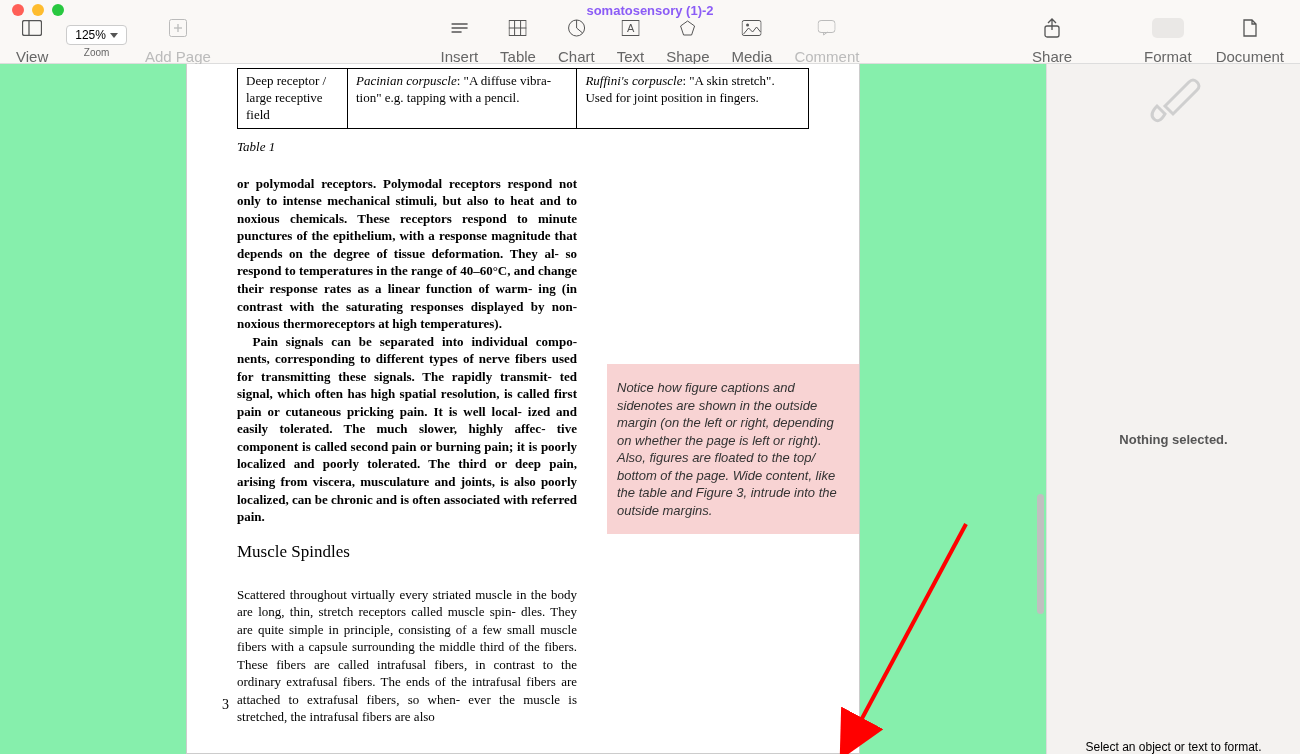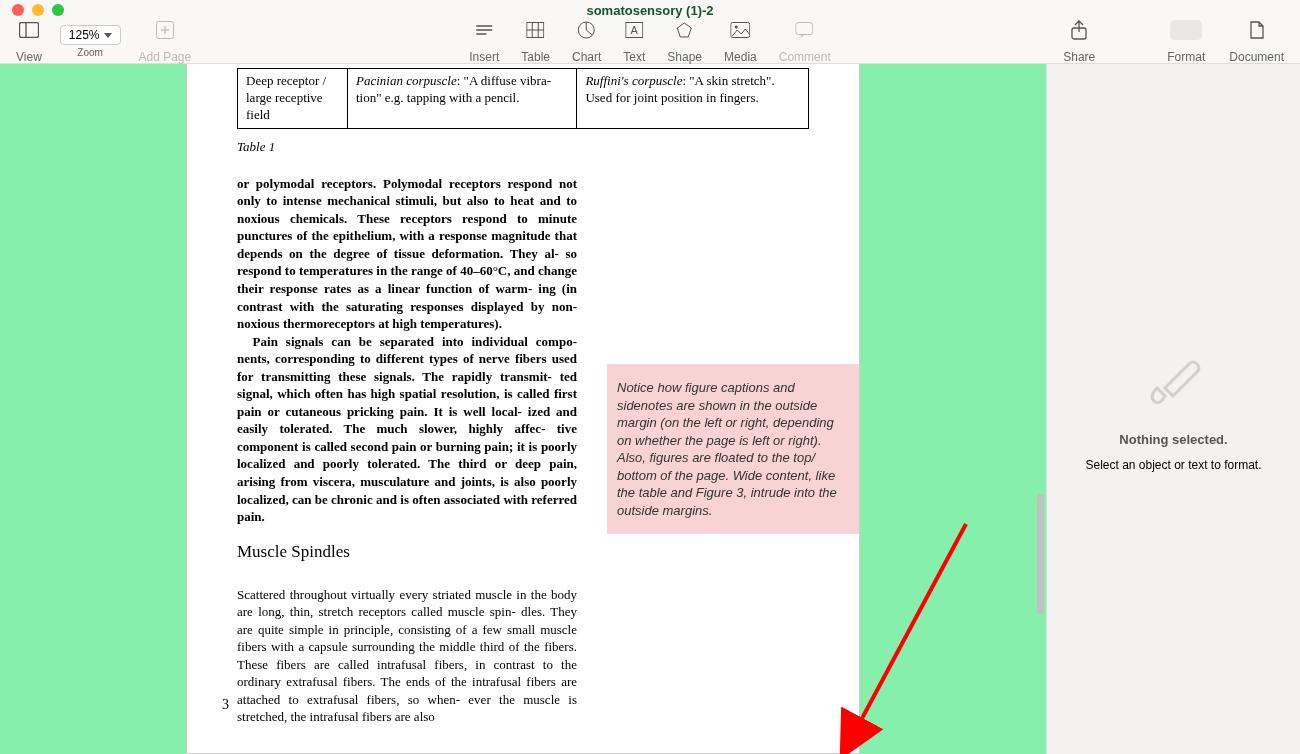--- a/index.html
+++ b/index.html
@@ -1,26 +1,26 @@
 <!DOCTYPE html>
 <html><head>
 <meta charset="utf-8">
 <style>
 * { margin:0; padding:0; box-sizing:border-box; }
 html,body { width:1300px; height:754px; font-family:-apple-system,BlinkMacSystemFont,"Helvetica Neue",sans-serif; background:#f5f5f5; overflow:hidden; }
 .titlebar { height:20px; background:#faf8f6; display:flex; align-items:center; position:relative; }
 .traffic { display:flex; gap:8px; padding-left:12px; }
 .dot { width:12px; height:12px; border-radius:50%; }
 .dot.red{background:#ff5f57;} .dot.yellow{background:#febc2e;} .dot.green{background:#28c840;}
-.title { position:absolute; left:0; right:0; text-align:center; font-size:13px; font-weight:600; color:#14532d; }
+.title { position:absolute; left:0; right:0; text-align:center; font-size:13px; font-weight:600; color:#8b5cf6; }
 .toolbar { height:44px; background:#faf8f6; border-bottom:1px solid #ddd; display:flex; align-items:center; padding:0 8px; position:relative; }
 .tool-left { display:flex; align-items:center; gap:10px; }
 .tool-btn { display:flex; flex-direction:column; align-items:center; gap:2px; padding:2px 8px; cursor:pointer; }
 .tool-btn .ico { width:20px; height:20px; display:flex; align-items:center; justify-content:center; color:#555; }
-.tool-btn .lbl { font-size:12px; color:#666;margin-top:8px; }
+.tool-btn .lbl { font-size:15px; color:#666;margin-top:8px; }
 .tool-btn.disabled .lbl { color:#bbb; }
 .tool-btn.disabled .ico { color:#bbb; }
 .zoom-box { border:1px solid #ccc; border-radius:4px; padding:2px 8px; font-size:12px; display:flex; align-items:center; gap:4px; background:#fff; }
 .chev-down { border-left:4px solid transparent; border-right:4px solid transparent; border-top:5px solid #555; }
 .tool-center { position:absolute; left:50%; transform:translateX(-50%); display:flex; gap:6px; }
 .tool-right { margin-left:auto; display:flex; gap:8px; }
 .fmt-btn { background:#eae8e6; border-radius:5px; padding:2px 16px; }
 .workspace { display:flex; height:690px; }
 .canvas { flex:1; background:#86efac; position:relative; display:flex; justify-content:center; overflow:hidden; }
 .scrollbar { position:absolute; right:2px; top:430px; width:7px; height:120px; background:#c0c0c0; border-radius:4px; }
@@ -29,21 +29,21 @@
 .tbl td { border:1px solid #000; padding:4px 8px; font-size:13px; vertical-align:top; line-height:1.3; }
 .tbl td:first-child { width:110px; }
 .caption { font-style:italic; font-size:13px; margin-top:10px; }
 .body-text { font-size:13px; text-align:justify; margin-top:20px; line-height:1.35; width:340px;font-weight:bold; }
 .body-text .para2 { text-indent:1.2em; display:block; }
 .heading { font-size:17px; margin-top:16px; font-family:Liberation Serif, serif; }
 .body-text2 { font-size:13px; text-align:justify; margin-top:24px; line-height:1.35; width:340px; }
 .sidenote { position:absolute; right:0; top:300px; width:252px; background:#f8d3d3; padding:15px 10px; font-size:13px; font-style:italic; color:#333; line-height:1.35; font-family:-apple-system,sans-serif; }
 .pagenum { position:absolute; left:35px; bottom:40px; font-size:14px; font-family:"Times New Roman",serif; }
 .arrow { position:absolute; right:70px; bottom:0px; pointer-events:none; }
-.sidepanel { width:254px; background:#f4f2f0; border-left:1px solid #ddd; display:flex; flex-direction:column; align-items:center; justify-content:center; }
+.sidepanel { width:254px; background:#f4f2f0; border-left:1px solid #ddd; display:flex; flex-direction:column; align-items:center; justify-content:space-between; }
 .brush-ico { color:#cfcfcf; margin-bottom:16px; }
 .nosel { font-size:13px; font-weight:600; color:#555; }
 .nosel-sub { font-size:12px; color:#000000; margin-top:11px; }
 svg { display:block; }
 </style>
 </head>
 <body>
 
 <div class="titlebar">
   <div class="traffic">

